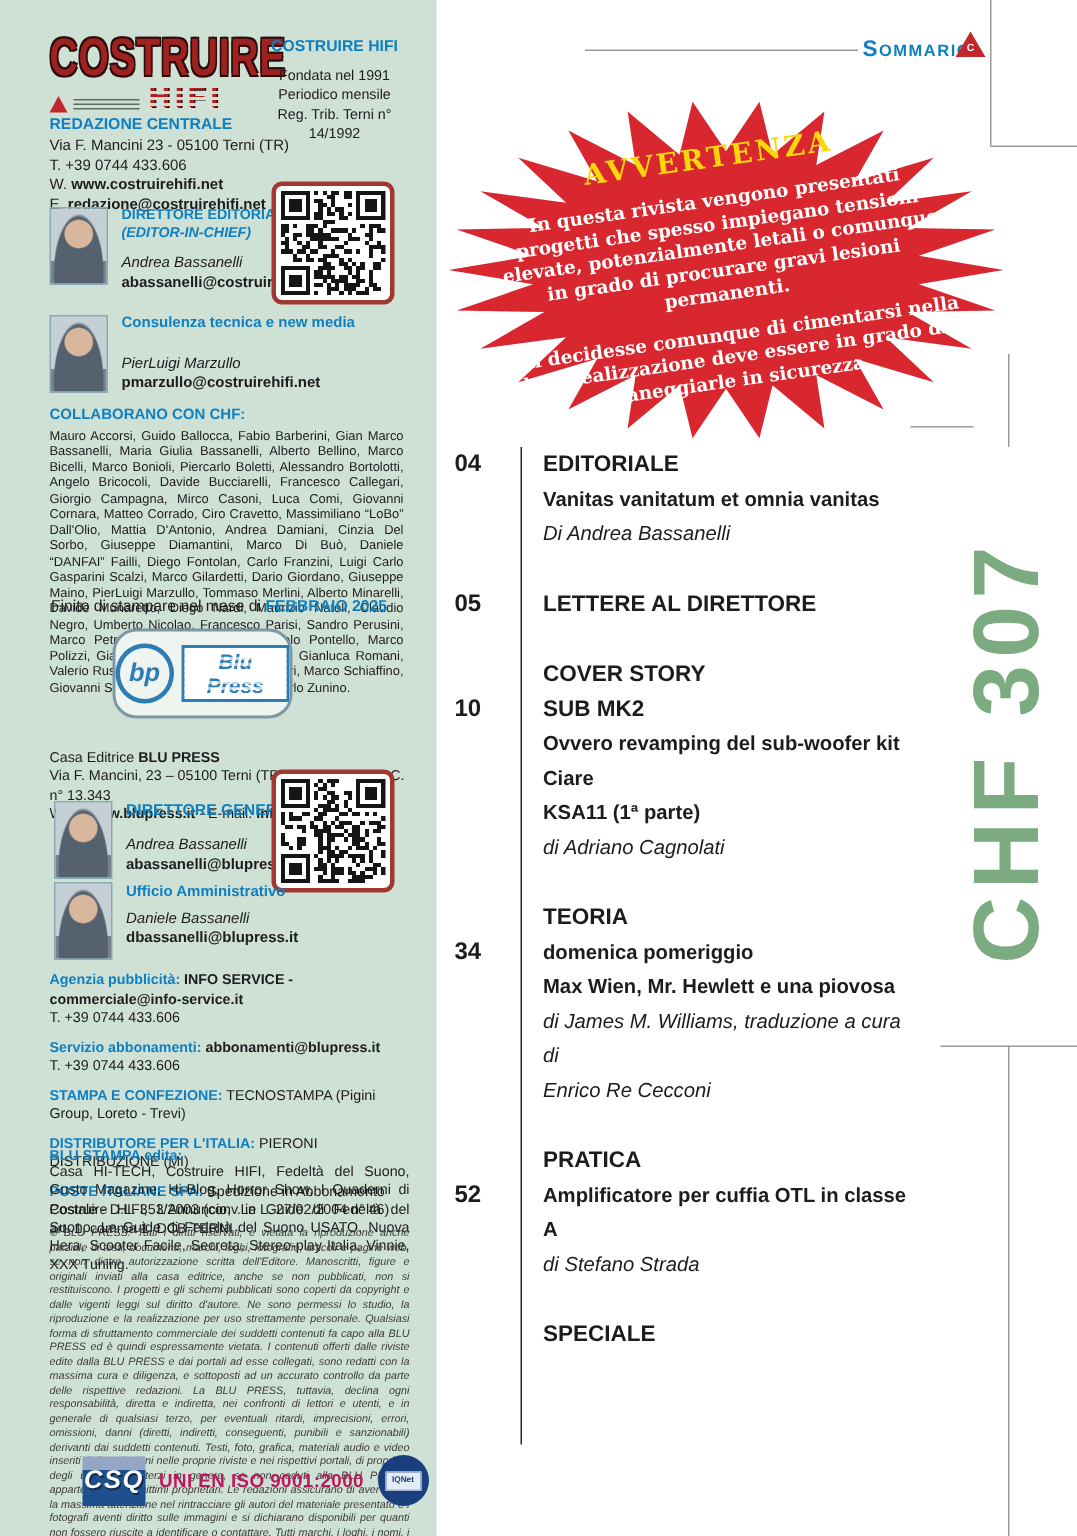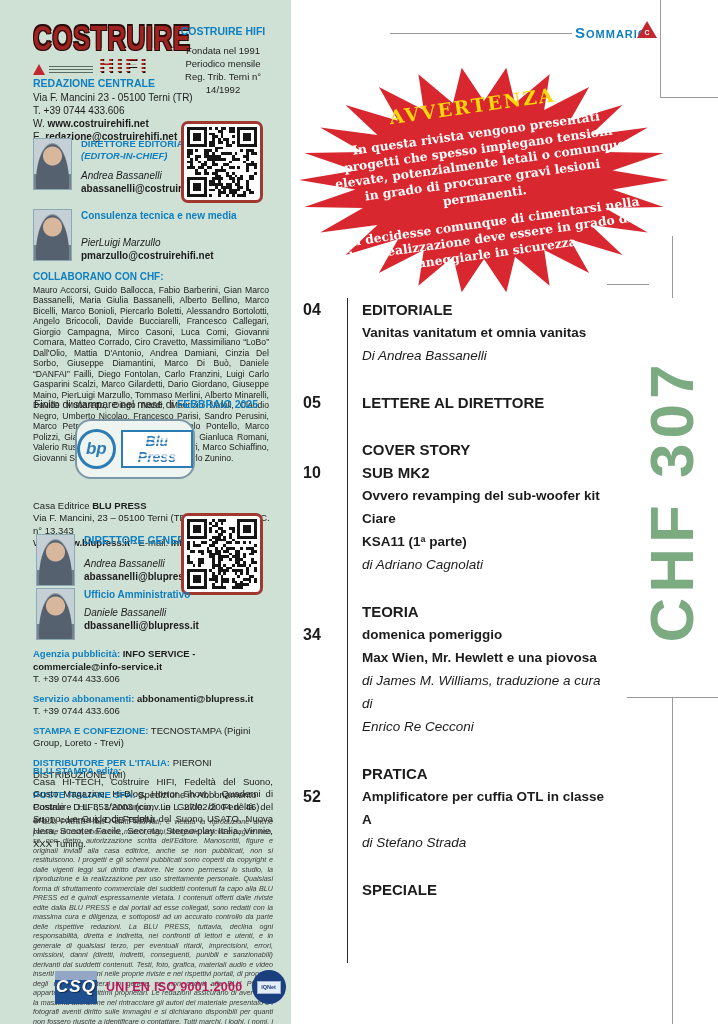--- a/index.html
+++ b/index.html
@@ -351,21 +351,21 @@
             <rect x="18" y="0" width="7" height="7" fill="#151515"></rect>
             <rect x="19" y="1" width="5" height="5" fill="#fff"></rect>
             <rect x="20" y="2" width="3" height="3" fill="#151515"></rect>
             <rect x="0" y="18" width="7" height="7" fill="#151515"></rect>
             <rect x="1" y="19" width="5" height="5" fill="#fff"></rect>
             <rect x="2" y="20" width="3" height="3" fill="#151515"></rect>
           </svg>
         </div>
       </div>
 
-    <div class="blk staff-row" style="left:33px;top:209px;width:235px;">
+    <div class="blk staff-row" style="left:33px;top:209px;width:235px;align-items:center;">
       <div class="photo"></div>
       <div class="staff-txt">
         <div class="blue b" style="font-size:10px;">Consulenza tecnica e new media</div>
         <div style="height:14px;"></div>
         <div class="i" style="font-size:10px;">PierLuigi Marzullo</div>
         <div class="b" style="font-size:10px;">pmarzullo@costruirehifi.net</div>
       </div>
     </div>
 
     <div class="blk" style="left:33px;top:271px;width:236px;">

